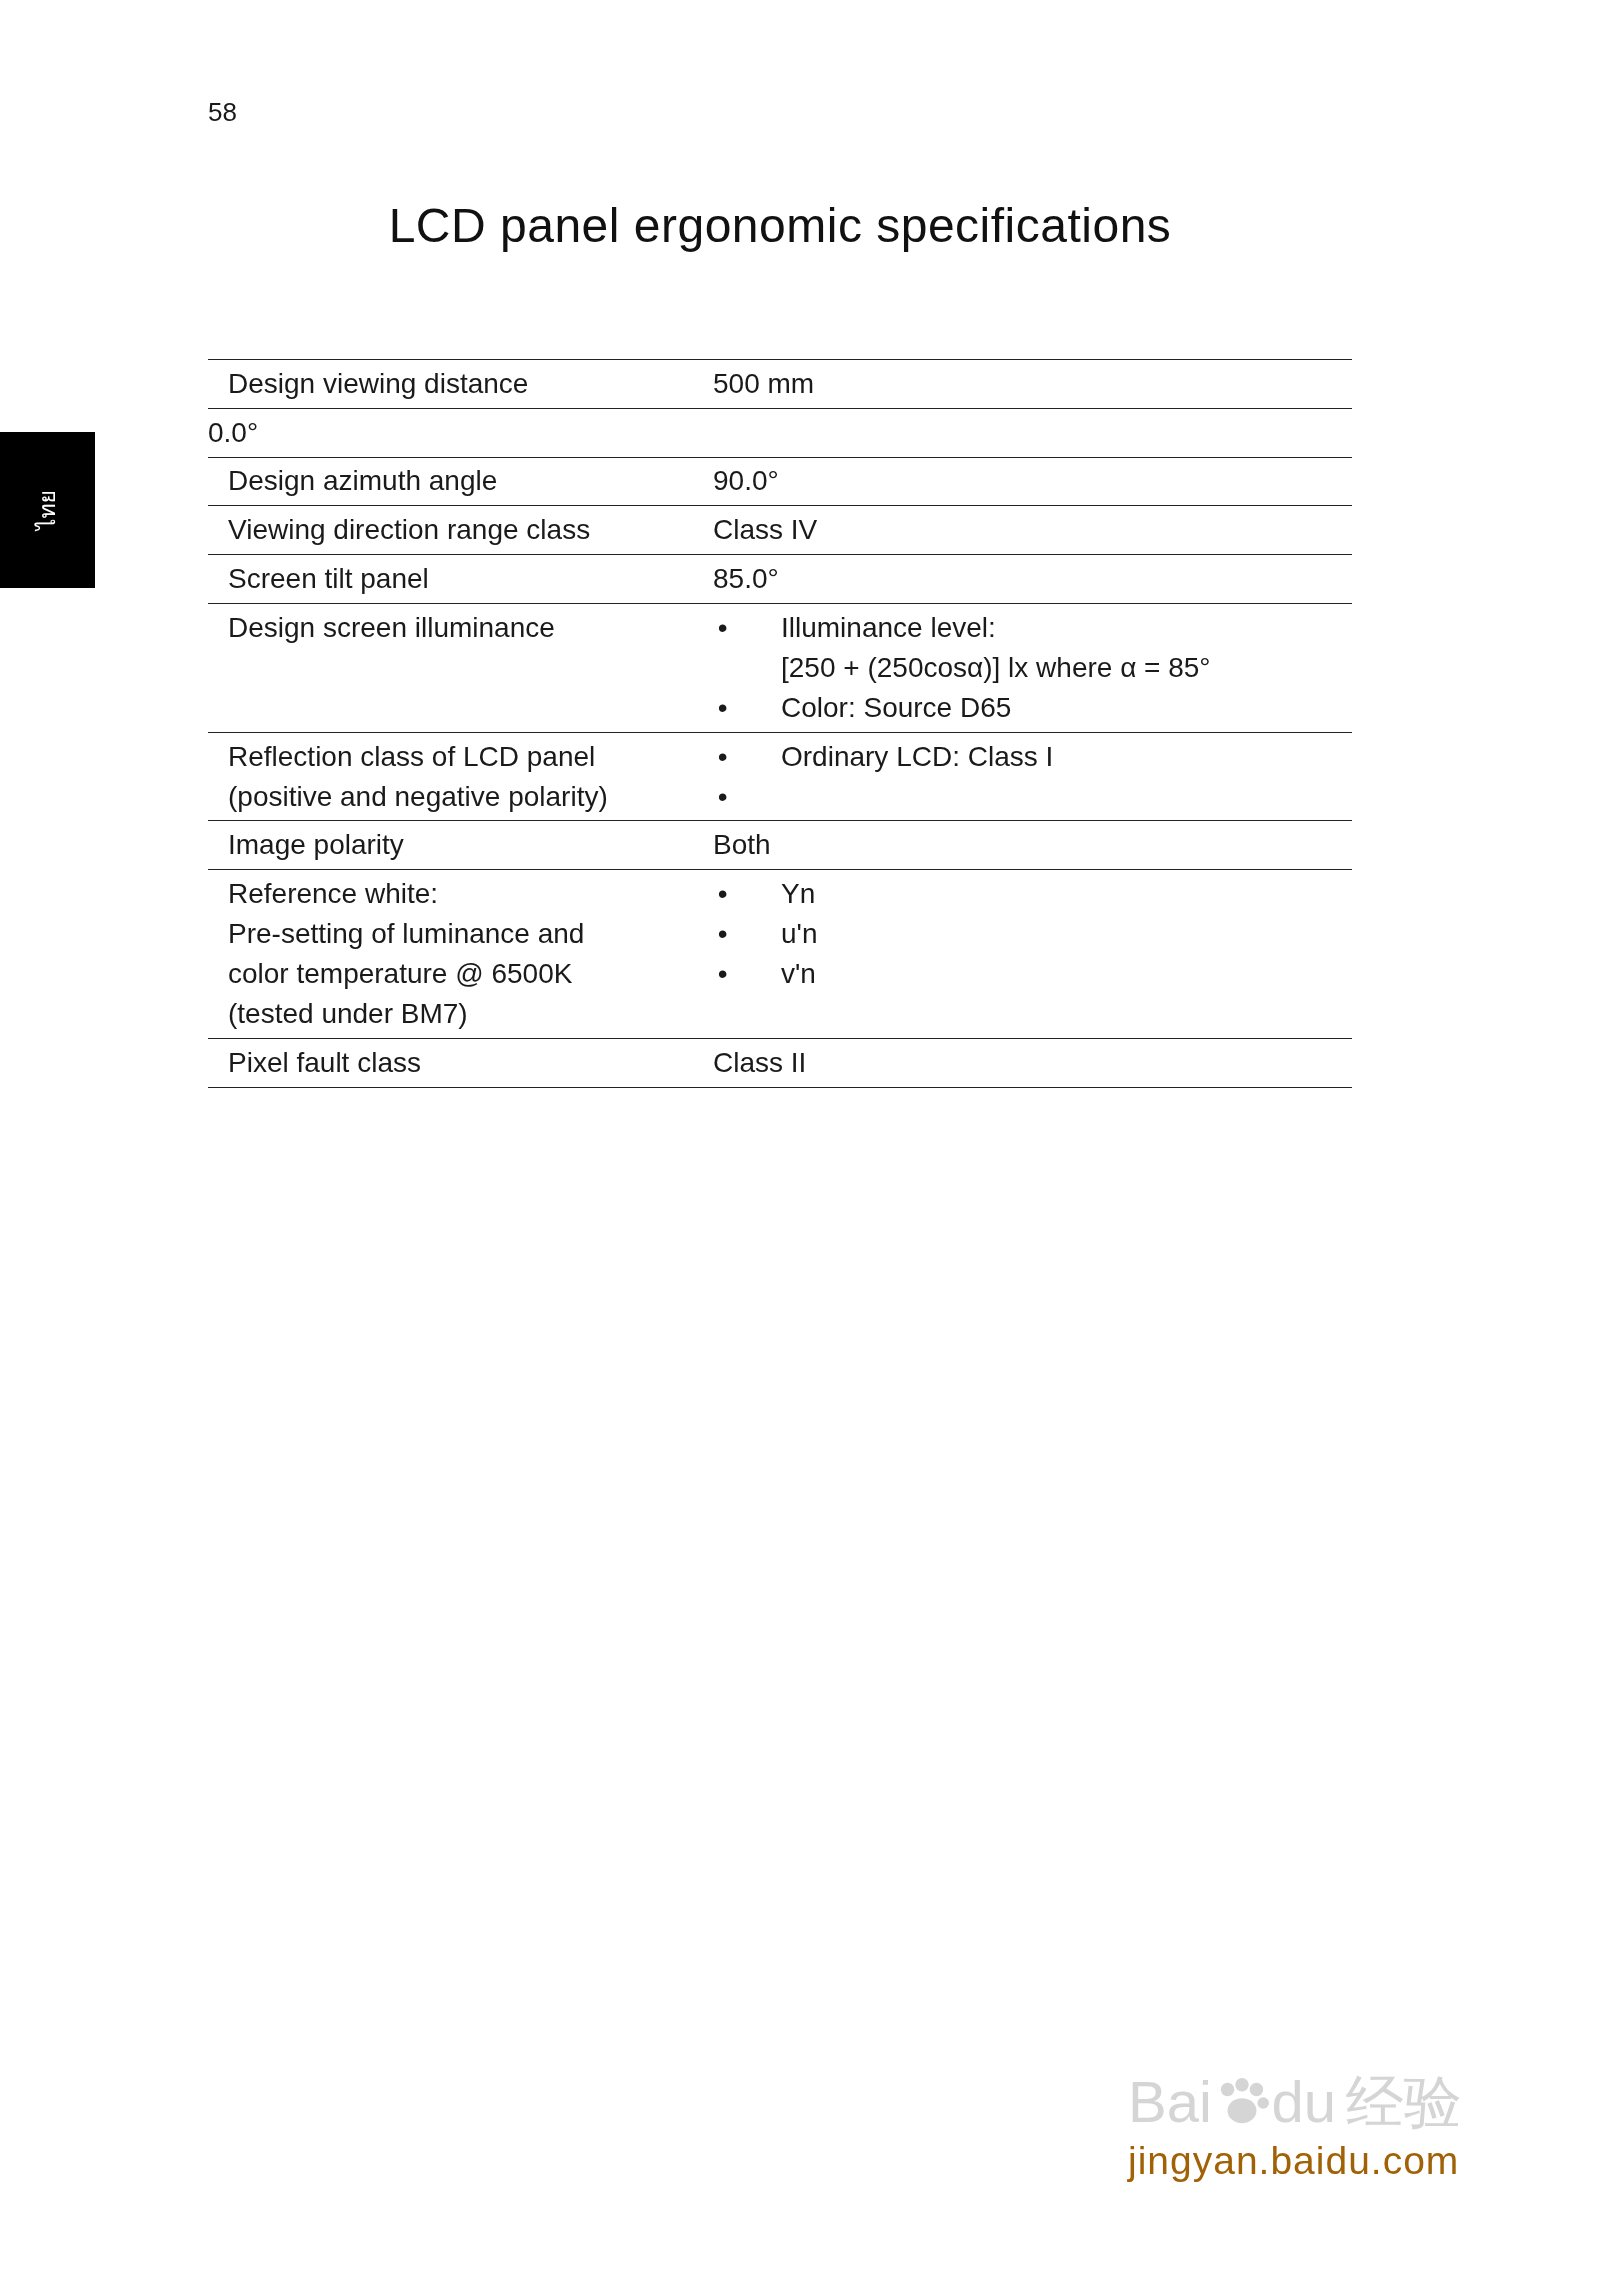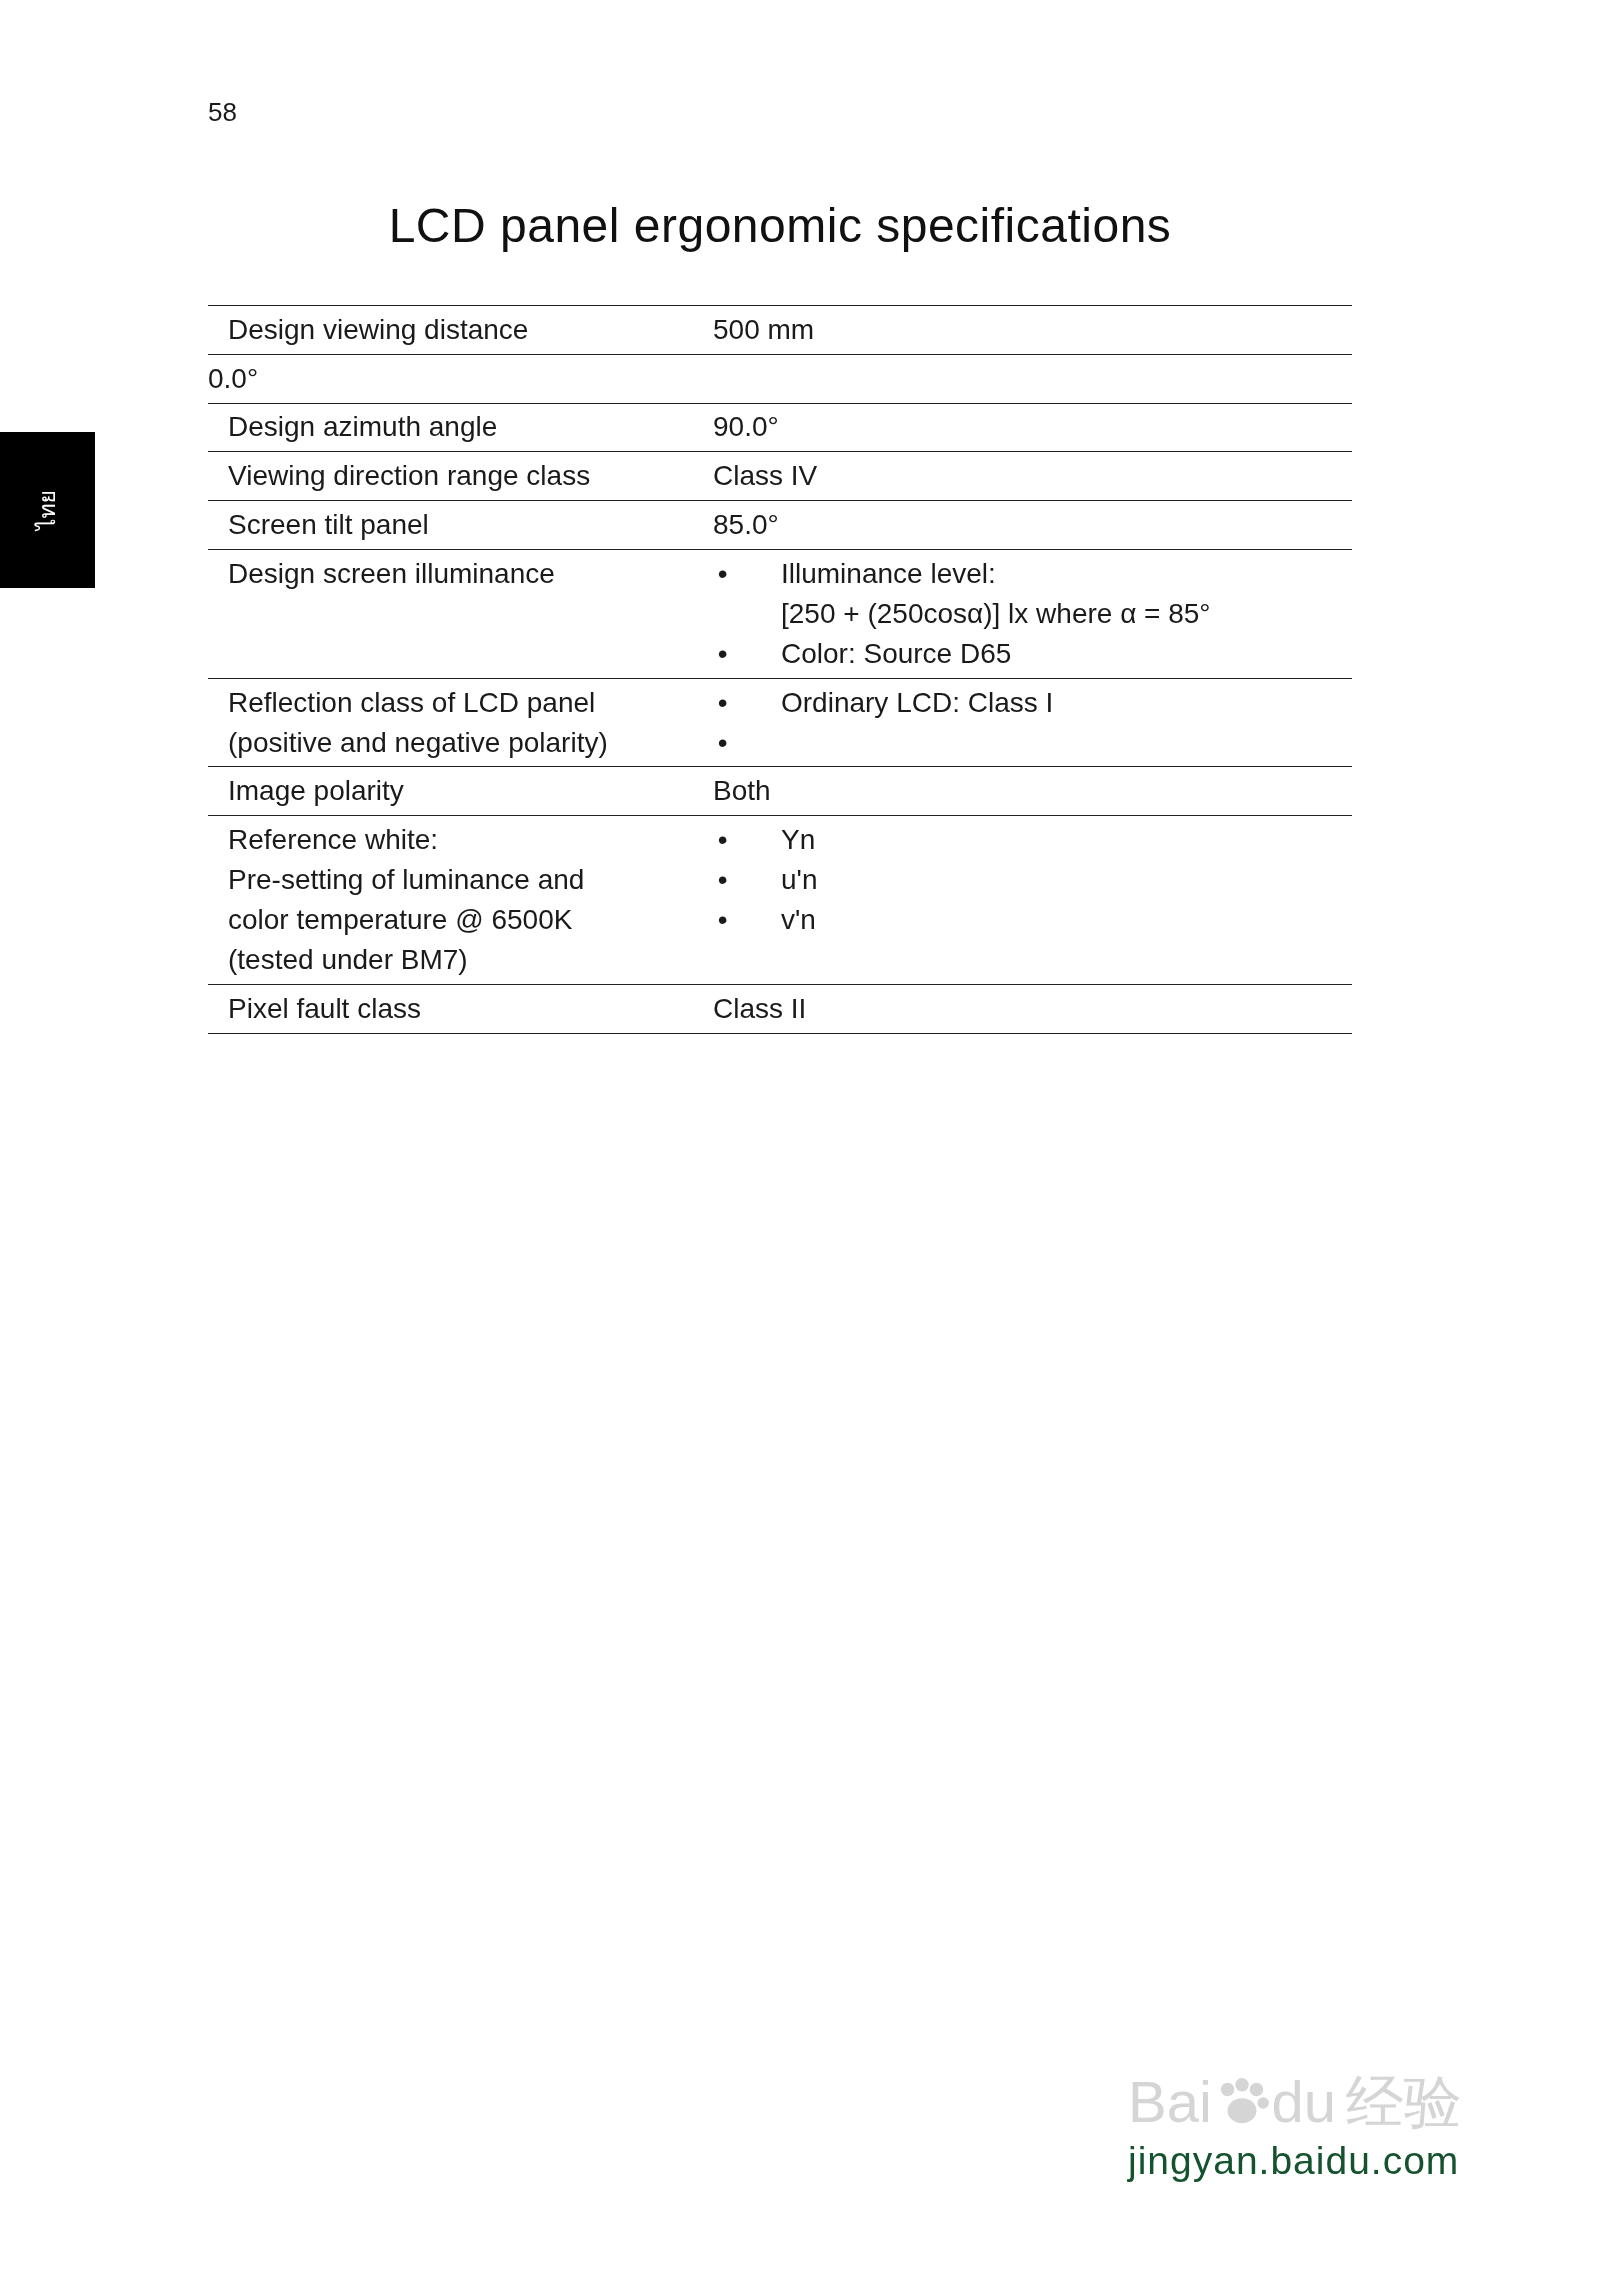--- a/index.html
+++ b/index.html
@@ -41,21 +41,21 @@
   .doc-title {
     text-align:center;
     font-size:48px;
     line-height:54px;
     color:#111111;
     letter-spacing:0.5px;
     font-weight:400;
   }
 
   .spec-table {
-    margin-top:52px;
+    margin-top:106px;
     border-bottom:1.9px solid #222222;
     font-size:28px;
   }
   .spec-row {
     display:flex;
     border-top:1.9px solid #222222;
     padding:3.9px 0 3.9px;
     line-height:40px;
   }
   .spec-label {
@@ -85,21 +85,21 @@
     align-items:flex-end;
   }
   .wm-paw {
     width:56px; height:52px;
     margin:0 1.9px 7.7px 1.9px;
   }
   .wm-badge { margin-left:9.7px; }
   .wm-url {
     font-size:39px;
     line-height:50px;
-    color:#14532d;
+    color:#a16207;
     letter-spacing:1px;
   }
 </style>
 </head>
 <body>
 
 <div class="page-number">58</div>
 
 <div class="side-tab">
   <span class="tab-label">ไทย</span>

